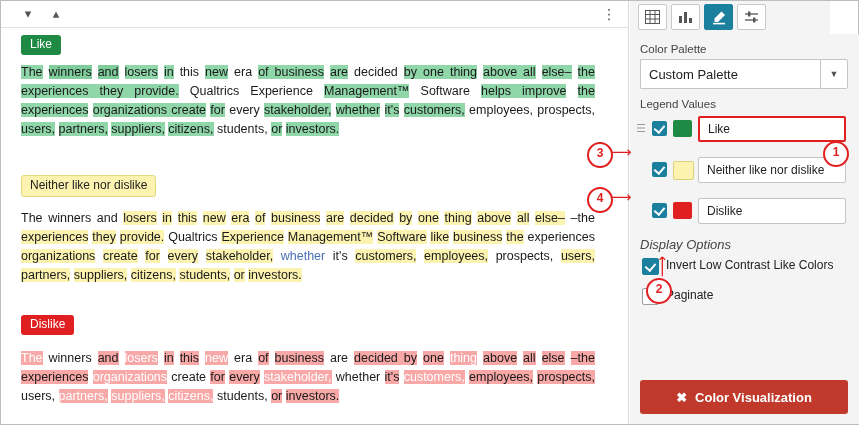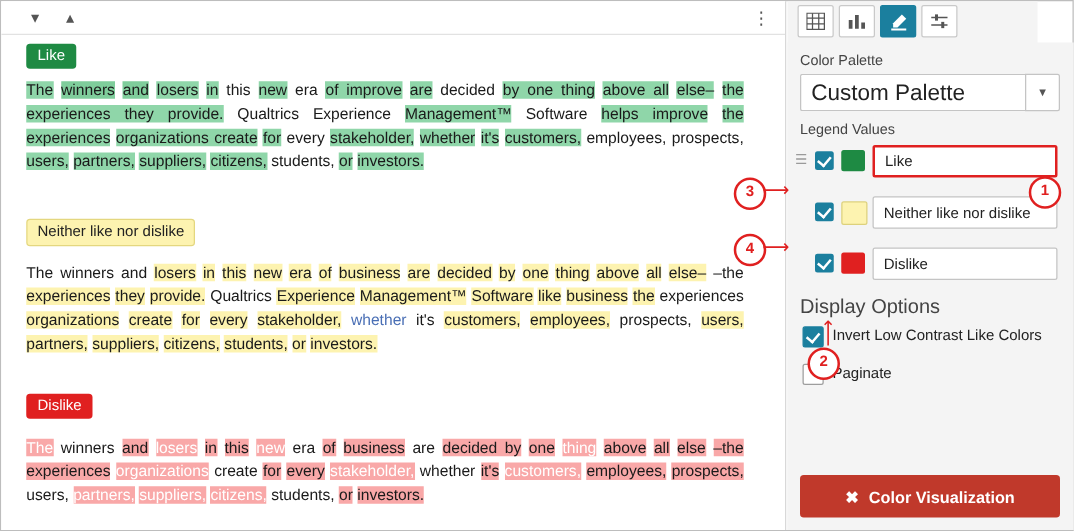--- a/index.html
+++ b/index.html
@@ -79,21 +79,21 @@
     background:#f4f4f4;box-sizing:border-box;padding:0 10px;
   }
   .field-label{
     font-size:11.5px;color:#444;margin:9px 0 4px 0;
   }
   .select-row{
     display:flex;width:208px;height:30px;
   }
   .select-main{
     flex:1;background:#fff;border:1px solid #c4c4c4;border-right:none;
-    display:flex;align-items:center;padding-left:8px;font-size:18px;color:#222;
+    display:flex;align-items:center;padding-left:8px;font-size:13px;color:#222;
     box-sizing:border-box;border-radius:2px 0 0 2px;
   }
   .select-arrow{
     width:28px;background:#fff;border:1px solid #c4c4c4;
     display:flex;align-items:center;justify-content:center;
     font-size:9px;color:#555;box-sizing:border-box;border-radius:0 2px 2px 0;cursor:pointer;
   }
 
   .legend-list{margin-top:4px;}
   .legend-row{
@@ -114,21 +114,21 @@
   .swatch{
     position:absolute;left:33px;top:6px;width:19px;height:17px;border-radius:2px;cursor:pointer;
   }
   .lg-input{
     position:absolute;left:58px;top:2px;width:148px;height:26px;
     background:#fff;border:1px solid #c4c4c4;border-radius:2px;box-sizing:border-box;
     display:flex;align-items:center;padding-left:8px;font-size:12px;color:#222;
   }
   .lg-input.highlight{border:2px solid #e02020;}
 
-  .display-label{font-size:16px;color:#444;margin:10px 0 6px 0;}
+  .display-label{font-size:13px;color:#444;margin:10px 0 6px 0;font-style:italic;}
   .opt-row{position:relative;min-height:22px;margin-bottom:8px;padding-left:26px;font-size:12px;color:#222;line-height:15px;}
   .opt-box{
     position:absolute;left:2px;top:0;width:15px;height:15px;
     background:#fff;border:1px solid #9d9d9d;border-radius:2px;cursor:pointer;
   }
   .opt-box.checked{background:#1b7f9e;border-color:#1b7f9e;}
   .opt-box.checked:after{
     content:"";position:absolute;left:4px;top:2px;width:5px;height:8px;
     border:solid #fff;border-width:0 2px 2px 0;transform:rotate(40deg);
   }
@@ -167,21 +167,21 @@
   <div class="doc-pane">
 
     <div class="doc-toolbar">
       <div class="chev c1">▾</div>
       <div class="chev c2">▴</div>
       <div class="kebab">⋮</div>
     </div>
 
     <div class="badge badge-like">Like</div>
     <div class="para p1">
-      <span class="hl-g">The</span> <span class="hl-g2">winners</span> <span class="hl-g2">and</span> <span class="hl-g">losers</span> <span class="hl-g">in</span> this <span class="hl-g">new</span> era <span class="hl-g">of improve</span> <span class="hl-g">are</span> decided <span class="hl-g">by one thing</span> <span class="hl-g">above all</span> <span class="hl-g">else–</span>
+      <span class="hl-g">The</span> <span class="hl-g2">winners</span> <span class="hl-g2">and</span> <span class="hl-g">losers</span> <span class="hl-g">in</span> this <span class="hl-g">new</span> era <span class="hl-g">of business</span> <span class="hl-g">are</span> decided <span class="hl-g">by one thing</span> <span class="hl-g">above all</span> <span class="hl-g">else–</span>
       <span class="hl-g">the experiences they provide.</span> Qualtrics Experience <span class="hl-g">Management™</span> Software <span class="hl-g">helps improve</span> <span class="hl-g">the</span>
       <span class="hl-g">experiences</span> <span class="hl-g">organizations create</span> <span class="hl-g">for</span> every <span class="hl-g">stakeholder,</span> <span class="hl-g">whether</span> <span class="hl-g">it's</span> <span class="hl-g">customers,</span> employees,
       prospects, <span class="hl-g">users,</span> <span class="hl-g">partners,</span> <span class="hl-g">suppliers,</span> <span class="hl-g">citizens,</span> students, <span class="hl-g">or</span> <span class="hl-g">investors.</span>
     </div>
 
     <div class="badge badge-neutral">Neither like nor dislike</div>
     <div class="para p2">
       The winners and <span class="hl-y">losers</span> <span class="hl-y">in</span> <span class="hl-y">this</span> <span class="hl-y">new</span> <span class="hl-y">era</span> <span class="hl-y">of</span> <span class="hl-y">business</span> <span class="hl-y">are</span> <span class="hl-y">decided</span> <span class="hl-y">by</span> <span class="hl-y">one</span> <span class="hl-y">thing</span> <span class="hl-y">above</span> <span class="hl-y">all</span> <span class="hl-y">else–</span>
       –the <span class="hl-y">experiences</span> <span class="hl-y">they</span> <span class="hl-y">provide.</span> Qualtrics <span class="hl-y">Experience</span> <span class="hl-y">Management™</span> <span class="hl-y">Software</span> <span class="hl-y">like</span> <span class="hl-y">business</span> <span class="hl-y">the</span>
       experiences <span class="hl-y">organizations</span> <span class="hl-y">create</span> <span class="hl-y">for</span> <span class="hl-y">every</span> <span class="hl-y">stakeholder,</span> <span class="blu">whether</span> it's <span class="hl-y">customers,</span> <span class="hl-y">employees,</span>

